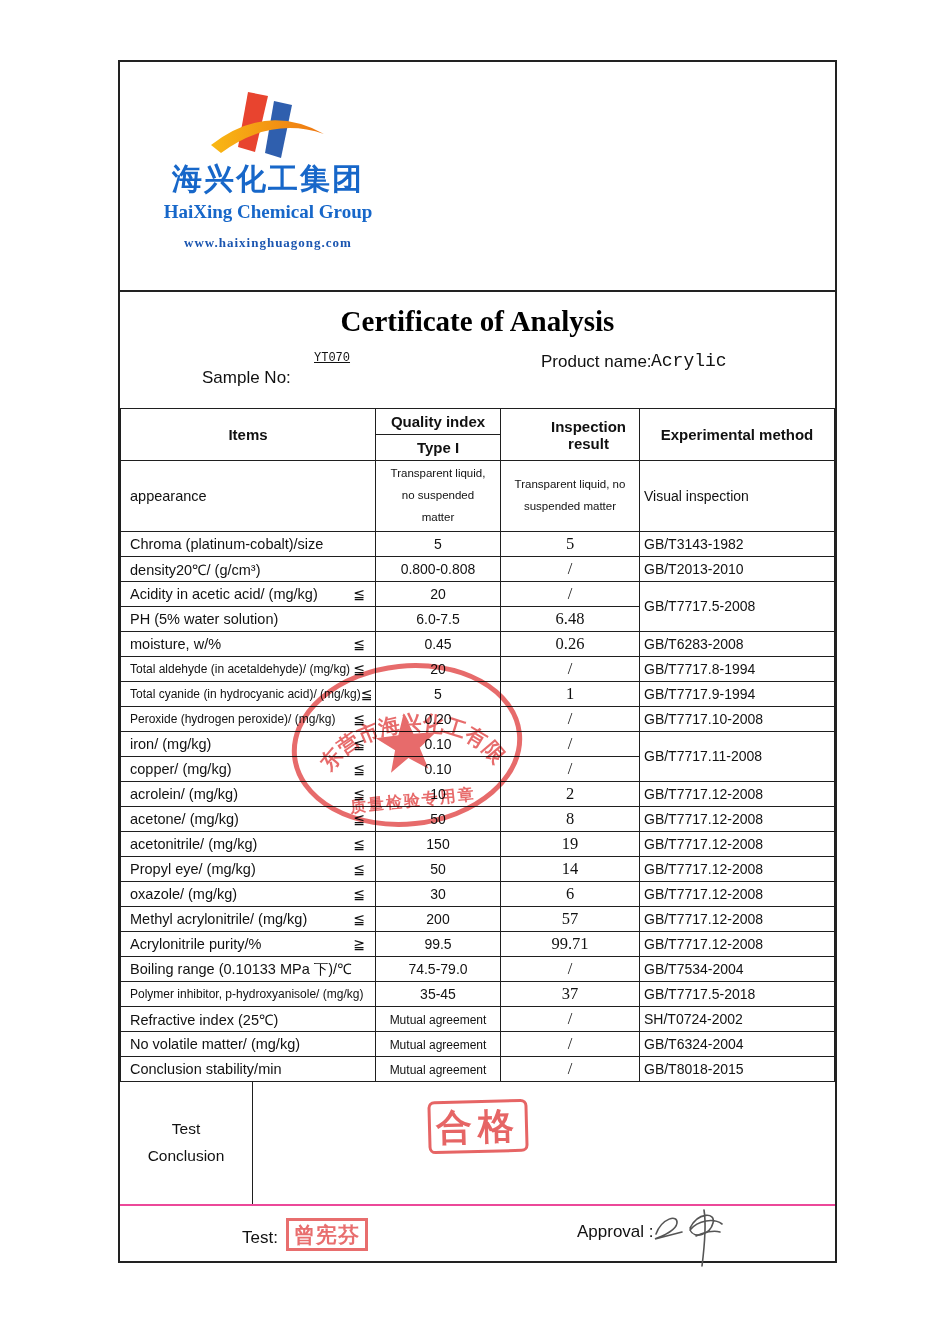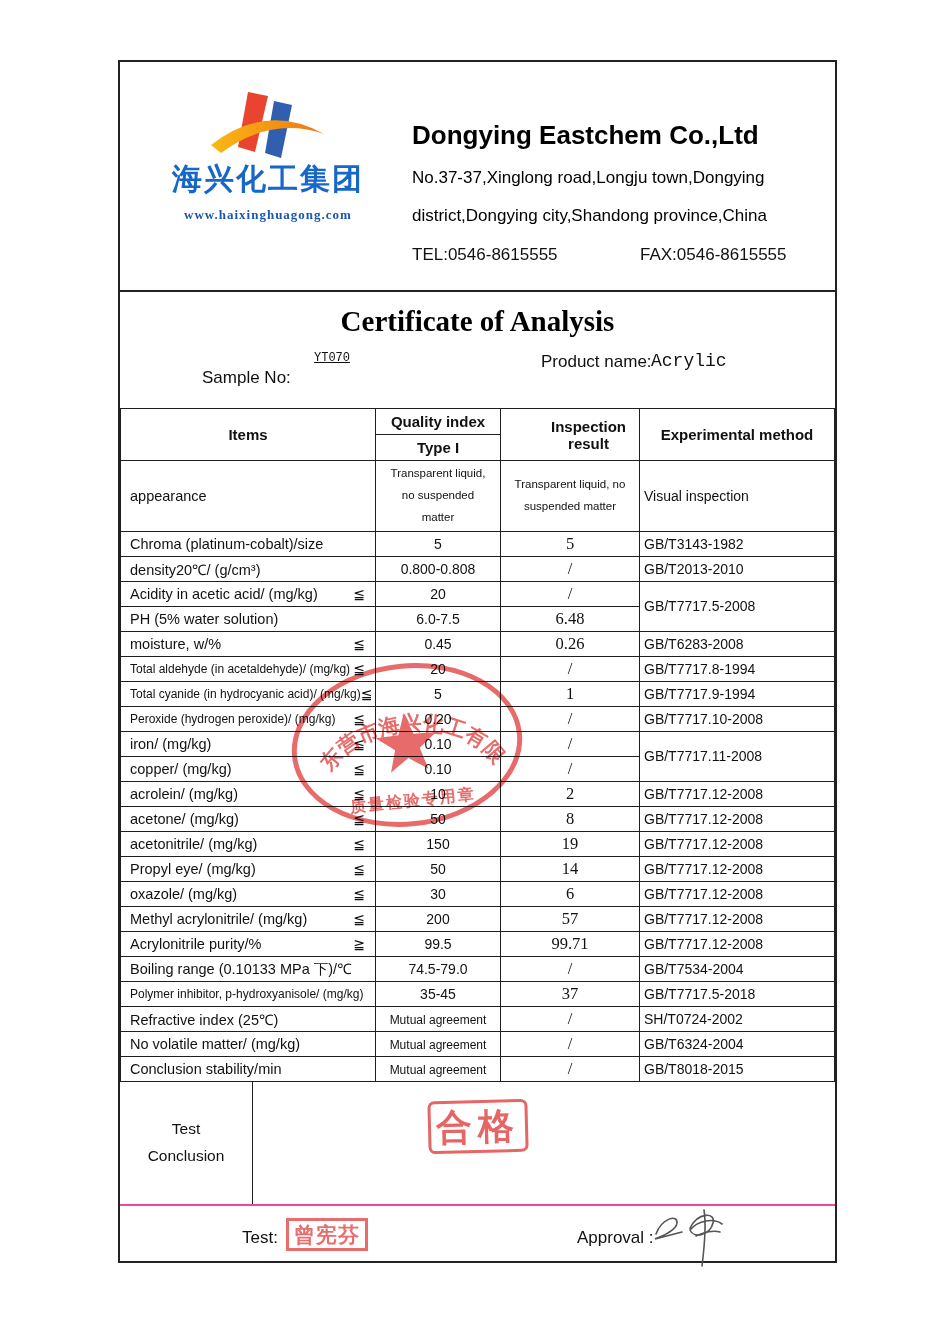--- a/index.html
+++ b/index.html
@@ -59,21 +59,21 @@
     border:3px solid var(--ink); border-radius:7px; color:var(--ink); font-weight:bold;
     font-size:36px; line-height:47px; text-align:center; letter-spacing:6px;
     transform:rotate(-1.5deg); opacity:.85; mix-blend-mode:multiply; }
 
   
   .footrow { position:relative; flex:1 1 auto; }
   .test-label { position:absolute; left:122px; top:22px; font-size:17px; }
   .tester-stamp { position:absolute; left:166px; top:12px; width:82px; height:33px;
     border:3px solid var(--ink); color:var(--ink); font-weight:bold; font-size:21px;
     line-height:27px; text-align:center; letter-spacing:1px; opacity:.8; mix-blend-mode:multiply; }
-  .approval-label { position:absolute; left:457px; top:22px; font-size:17px; }
+  .approval-label { position:absolute; left:457px; top:16px; font-size:17px; }
   .sig-svg { position:absolute; left:532px; top:2px; overflow:visible; }
 
   
   .seal { position:absolute; left:167px; top:597px; width:240px; height:172px;
     opacity:.82; mix-blend-mode:multiply; pointer-events:none; }
   .seal text { fill:var(--ink); font-weight:bold; }
 </style>
 </head>
 <body>
 
@@ -87,30 +87,22 @@
             <linearGradient id="sw" x1="0" y1="0" x2="1" y2="0">
               <stop offset="0" stop-color="#f9b814"></stop>
                 <stop offset="1" stop-color="#ee7612"></stop>
             </linearGradient>
           </defs>
           <polygon points="37,2 57,6 44,62 27,57" fill="#e8442f"></polygon>
           <polygon points="63,11 81,15 70,68 54,63" fill="#2f5fae"></polygon>
           <path d="M0,55 Q55,12 113,44 Q60,26 10,63 Z" fill="url(#sw)"></path>
         </svg>
         <div class="logo-cn">海兴化工集团</div>
+        <div class="logo-en">HaiXing Chemical Group</div>
         <div class="logo-url">www.haixinghuagong.com</div>
-      </div>
-      <div class="co-block">
-        <div class="co-name">Dongying Eastchem Co.,Ltd</div>
-        <div class="co-addr">No.37-37,Xinglong road,Longju town,Dongying</div>
-        <div class="co-addr2">district,Dongying city,Shandong province,China</div>
-        <div class="co-telfax">
-          <div class="co-tel">TEL:0546-8615555</div>
-          <div>FAX:0546-8615555</div>
-        </div>
       </div>
     </div>
 
     <div class="titlesec">
       <div class="cert-title">Certificate of Analysis</div>
       <div class="samplerow">
         <span class="sample-label">Sample No:</span>
         <span class="sample-value">YT070</span>
         <span class="product-label">Product name:</span>
         <span class="product-value">Acrylic</span>

